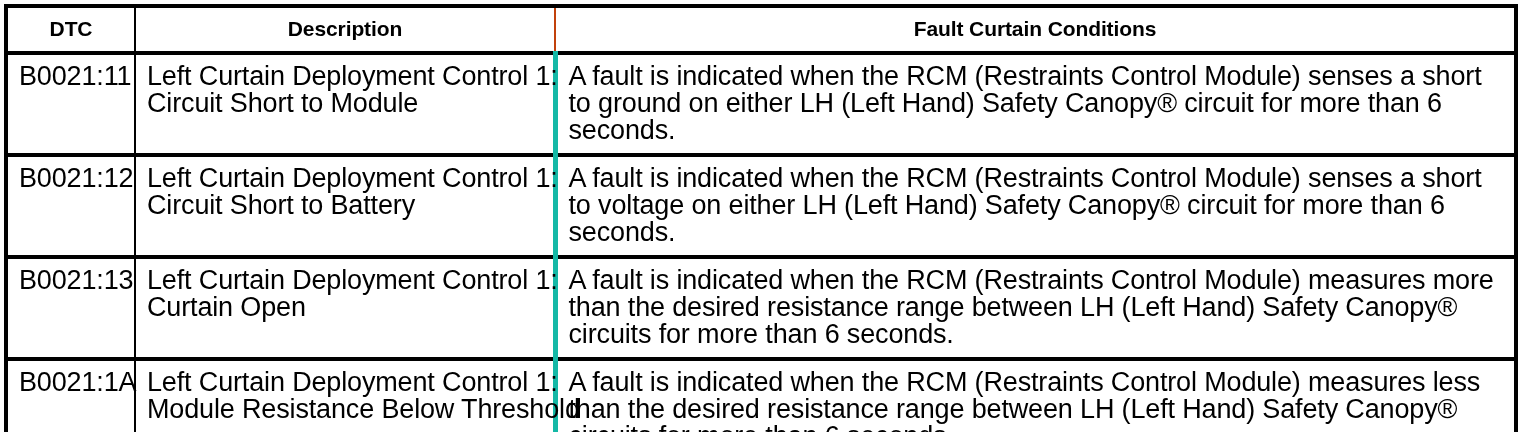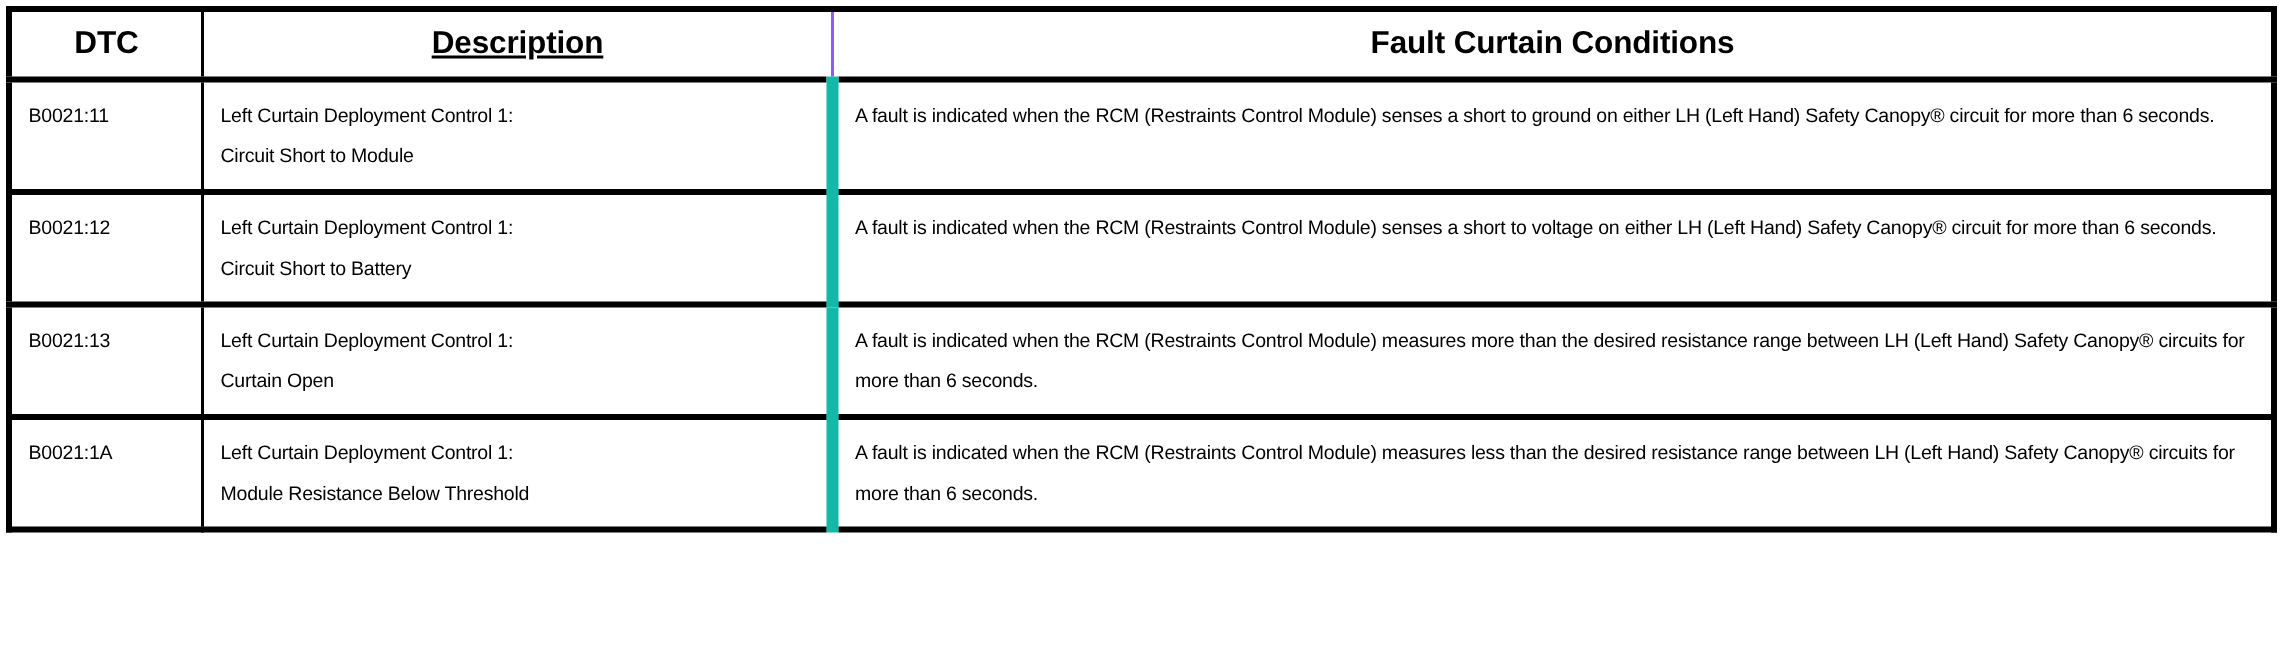--- a/index.html
+++ b/index.html
@@ -37,41 +37,41 @@
   thead th {
     border-bottom: 4px solid #000000;
     font-weight: bold;
     font-size: 21px;
     text-align: center;
     padding: 9px 6px 10px 6px;
     letter-spacing: -0.1px;
     vertical-align: middle;
   }
   thead th.th-dtc   { border-right: 2px solid #000000; }
-  thead th.th-desc  { border-right: 2px solid #8b5cf6; text-decoration: underline; }
+  thead th.th-desc  { border-right: 2px solid #c2410c; }
 
   
   tbody td {
     vertical-align: top;
-    font-size: 13px;
+    font-size: 27px;
     line-height: 27px;
     padding: 8px 8px 9px 10px;
     letter-spacing: -0.15px;
   }
   tbody tr + tr td { border-top: 4px solid #000000; }
 
   tbody td.cell-dtc {
     border-right: 2px solid #000000;
     white-space: nowrap;
     text-align: left;
     padding-left: 11px;
     padding-right: 6px;
   }
   tbody td.cell-desc {
-    border-right: 8px solid #14b8a6;
+    border-right: 5px solid #14b8a6;
     padding-left: 11px;
   }
   tbody td.cell-fault {
     padding-left: 11px;
     padding-right: 10px;
   }
 
   .line { display: block; white-space: nowrap; }
   .fault-text { display: block; }
 </style>

